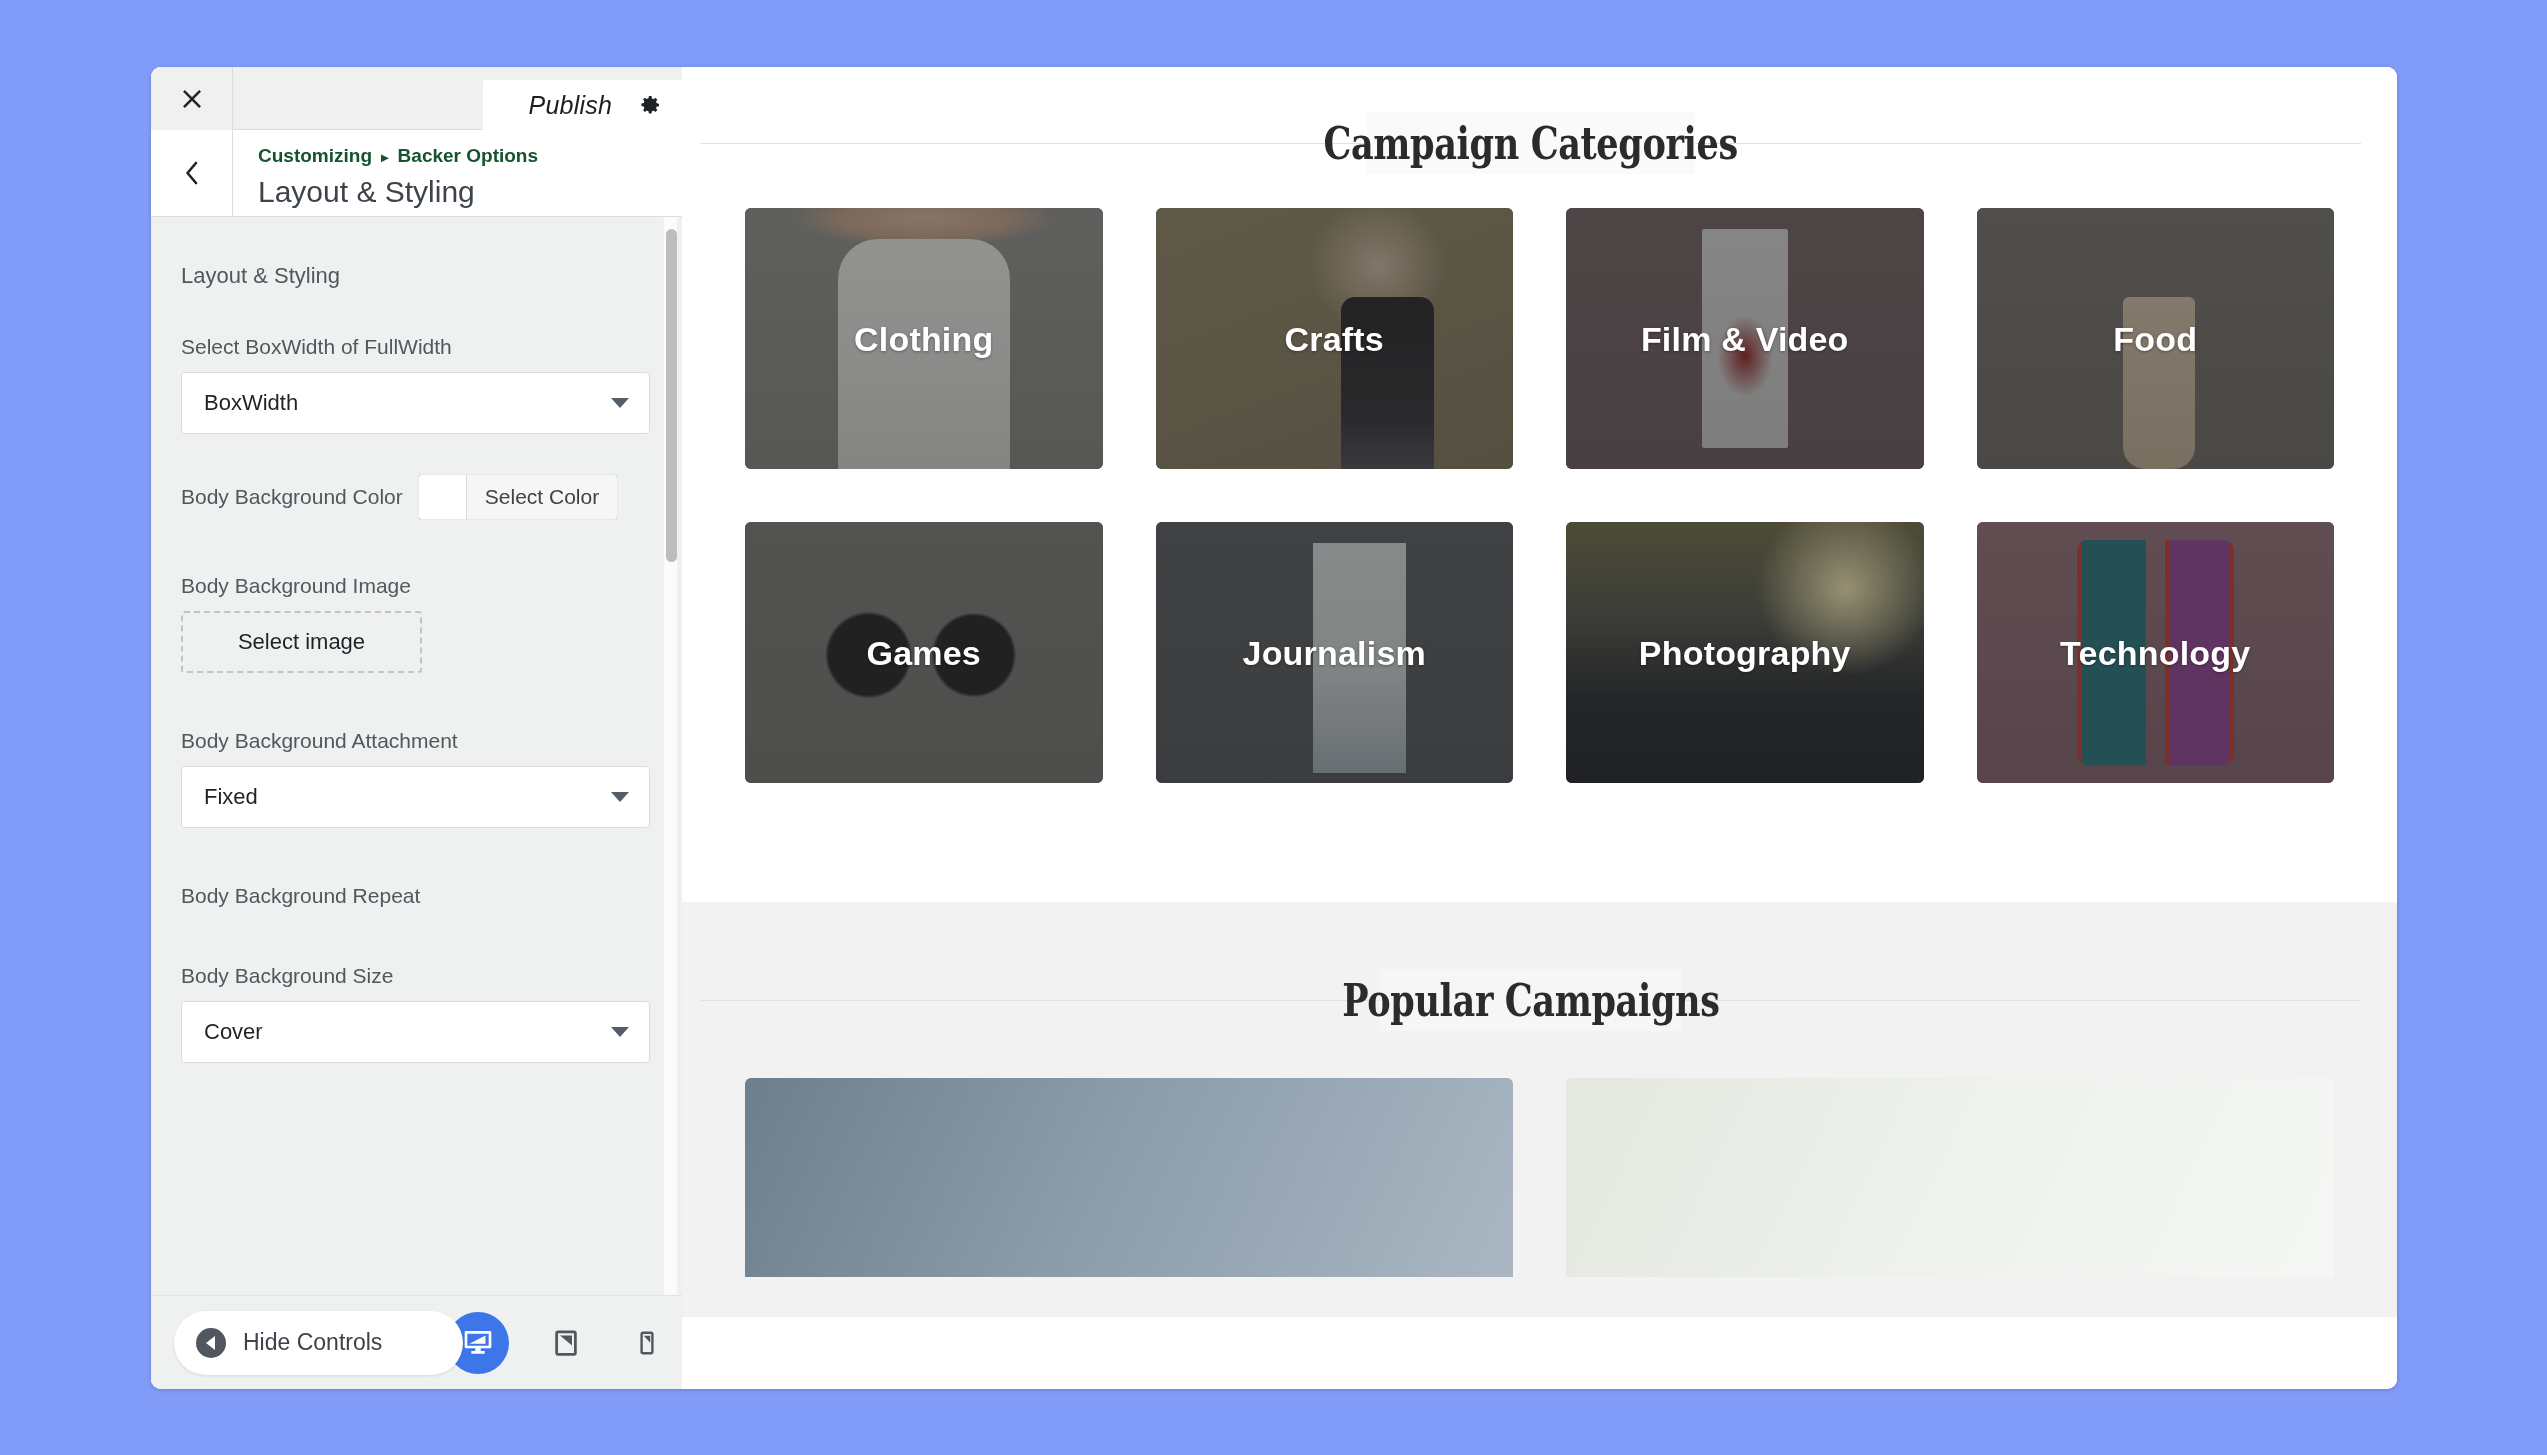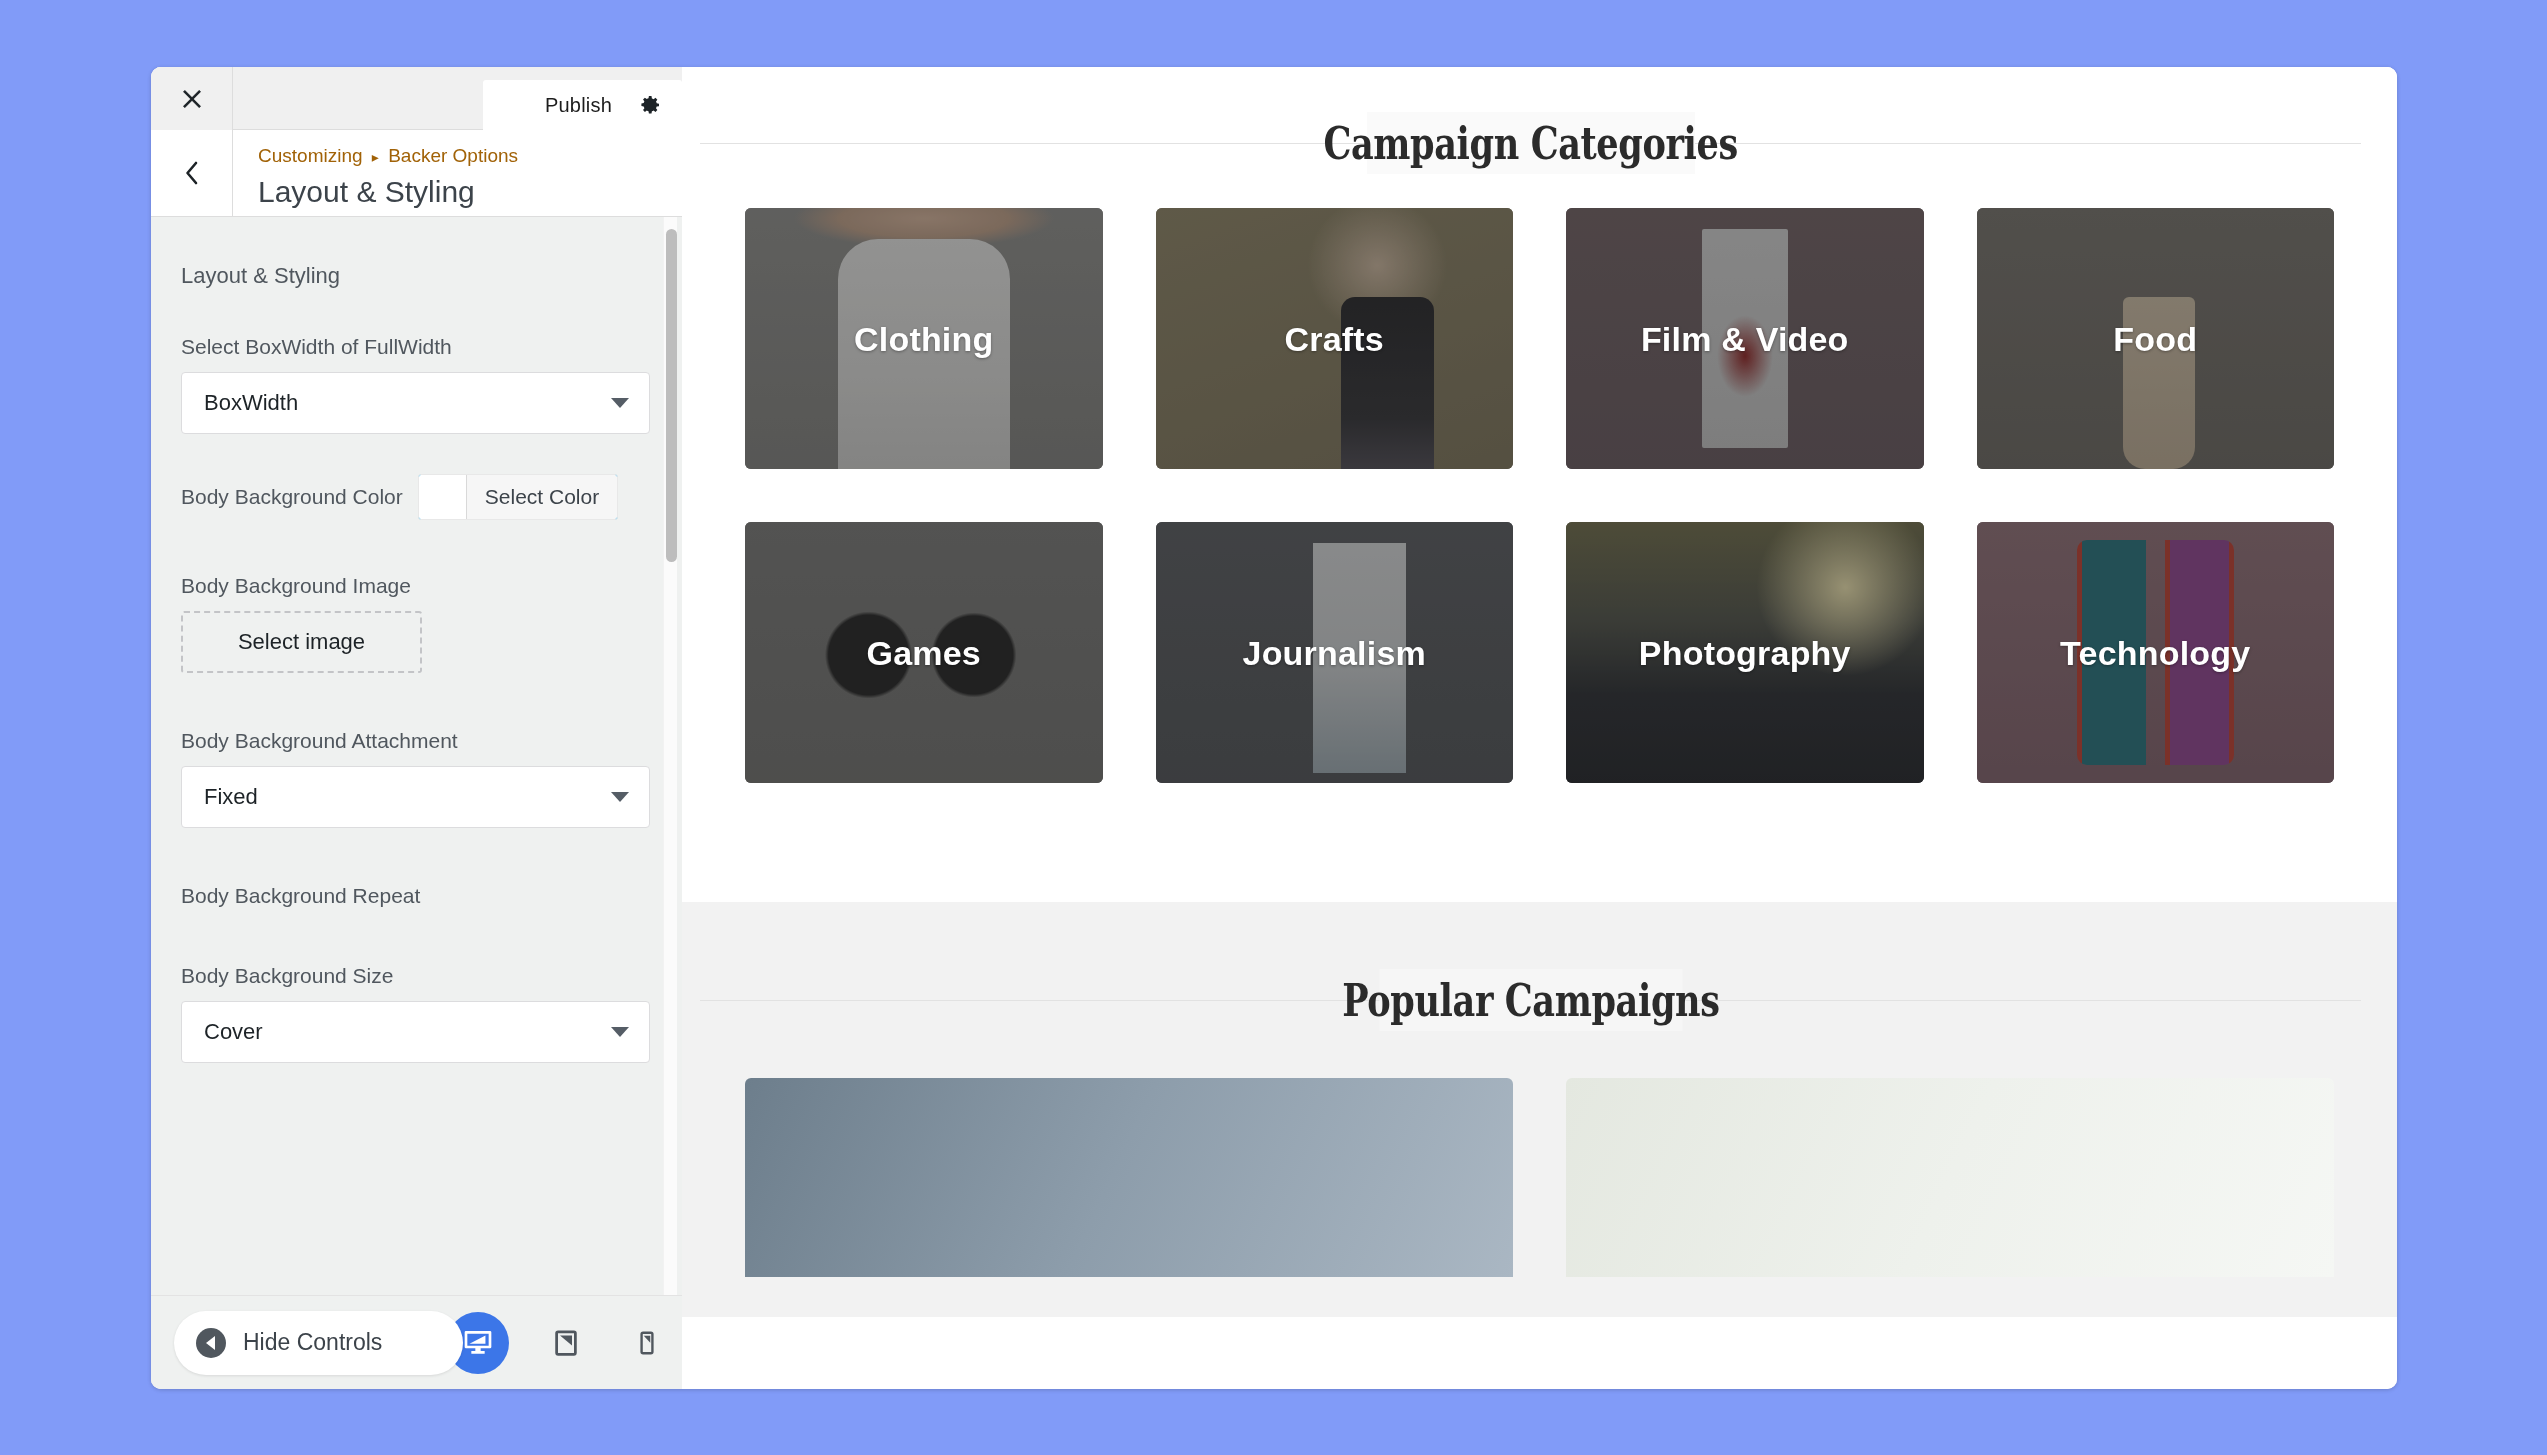--- a/index.html
+++ b/index.html
@@ -50,43 +50,45 @@
     position: absolute; right: 0; top: 13px;
     height: 50px;
     min-width: 199px;
     background: #fff;
     display: flex; align-items: center; justify-content: flex-end;
     padding: 0 20px 0 26px;
     gap: 26px;
     border-radius: 3px 3px 0 0;
   }
   .cz-publish-label {
-    font-size: 20px; color: #1d1d1d; letter-spacing: 0.2px;
-    cursor: pointer;
+    font-size: 25px; color: #1d1d1d; letter-spacing: 0.2px;
+    cursor: pointer;
+    font-style: italic;
   }
   .cz-gear { width: 24px; height: 24px; cursor: pointer; display:block; }
 
   
   .cz-titlebar {
     display: flex;
     height: 87px;
     background: #fff;
     border-bottom: 1px solid #ddd;
   }
   .cz-back {
     width: 82px;
     display: flex; align-items: center; justify-content: center;
     border-right: 1px solid #ddd;
     cursor: pointer;
   }
   .cz-back svg { width: 20px; height: 26px; }
   .cz-titletext { padding: 12px 0 0 25px; }
   .cz-crumb {
-    font-size: 19px; color: #a16207; line-height: 1.5;
+    font-size: 19px; color: #14532d; line-height: 1.5;
     white-space: nowrap;
+    font-weight: bold;
   }
   .cz-crumb .sep { font-size: 14px; margin: 0 4px; }
   .cz-sectitle {
     font-size: 30px; color: #3c434a; font-weight: 400;
     line-height: 1.3; margin-top: 1px;
   }
 
   
   .cz-body {
     position: absolute;

